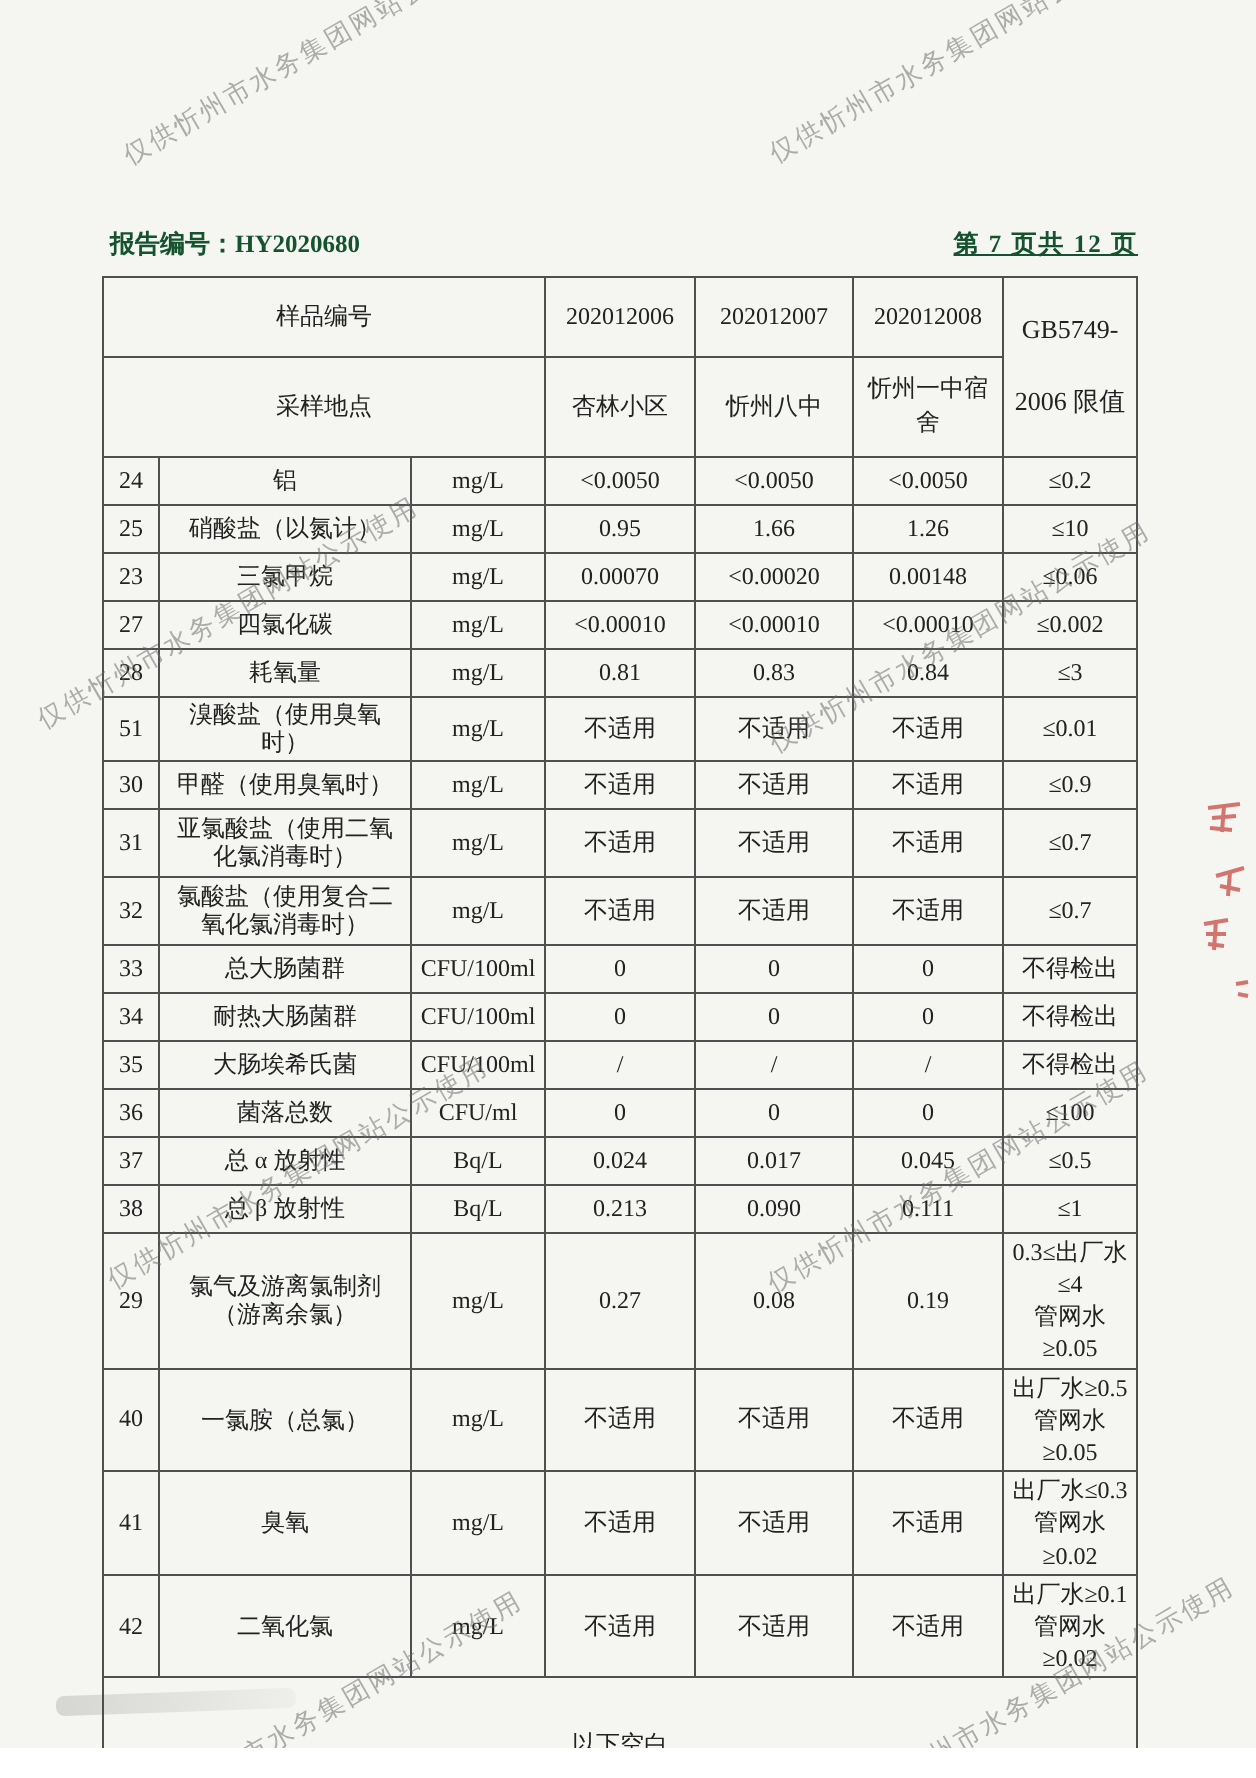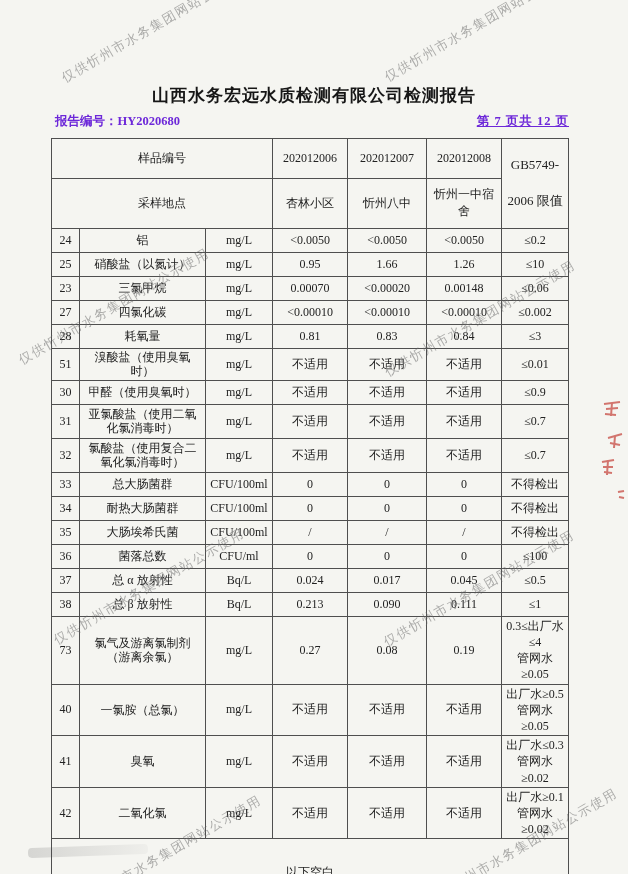--- a/index.html
+++ b/index.html
@@ -25,22 +25,22 @@
     pointer-events:none;z-index:5;
   }
   
   .title{
     position:absolute;left:0;top:84px;width:628px;
     text-align:center;font-size:17px;font-weight:700;color:#161616;
     letter-spacing:1px;z-index:2;
   }
   .meta{
     position:absolute;left:55px;top:113px;width:514px;height:18px;
-    display:flex;justify-content:space-between;align-items:flex-start;
-    font-size:12.5px;color:#6d28d9;font-weight:600;z-index:2;
+    display:flex;justify-content:space-between;align-items:center;
+    font-size:12.5px;color:#14532d;font-weight:600;z-index:2;
   }
   .meta .pageinfo{font-weight:600;letter-spacing:1px;text-decoration:underline;}
   
   #results-table{
     position:absolute;left:51px;top:138px;width:517px;
     border-collapse:collapse;table-layout:fixed;
     z-index:2;background:transparent;
   }
   #results-table td{
     border:1px solid #4f4f4f;
@@ -84,21 +84,20 @@
 
     <div class="wm" style="left:63px;top:70px;">仅供忻州市水务集团网站公示使用</div>
     <div class="wm" style="left:386px;top:69px;">仅供忻州市水务集团网站公示使用</div>
     <div class="wm" style="left:20px;top:352px;">仅供忻州市水务集团网站公示使用</div>
     <div class="wm" style="left:386px;top:364px;">仅供忻州市水务集团网站公示使用</div>
     <div class="wm" style="left:55px;top:632px;">仅供忻州市水务集团网站公示使用</div>
     <div class="wm" style="left:385px;top:634px;">仅供忻州市水务集团网站公示使用</div>
     <div class="wm" style="left:72px;top:899px;">仅供忻州市水务集团网站公示使用</div>
     <div class="wm" style="left:428px;top:892px;">仅供忻州市水务集团网站公示使用</div>
 
-    <div class="title">山西水务宏远水质检测有限公司检测报告</div>
     <div class="meta">
       <span><span>报告编号：</span><span>HY2020680</span></span>
       <span class="pageinfo">第 7 页共 12 页</span>
     </div>
 
     <table id="results-table">
       <colgroup>
         <col class="c-no">
           <col class="c-name">
           <col class="c-unit">
@@ -257,21 +256,21 @@
           <tr>
             <td>38</td>
             <td class="name">总 β 放射性</td>
             <td class="unit">Bq/L</td>
             <td class="val">0.213</td>
             <td class="val">0.090</td>
             <td class="val">0.111</td>
             <td class="limit">≤1</td>
           </tr>
           <tr>
-            <td>73</td>
+            <td>29</td>
             <td class="name multiline">氯气及游离氯制剂
 （游离余氯）</td>
             <td class="unit">mg/L</td>
             <td class="val">0.27</td>
             <td class="val">0.08</td>
             <td class="val">0.19</td>
             <td class="limit multiline">0.3≤出厂水≤4
 管网水≥0.05</td>
           </tr>
           <tr>

